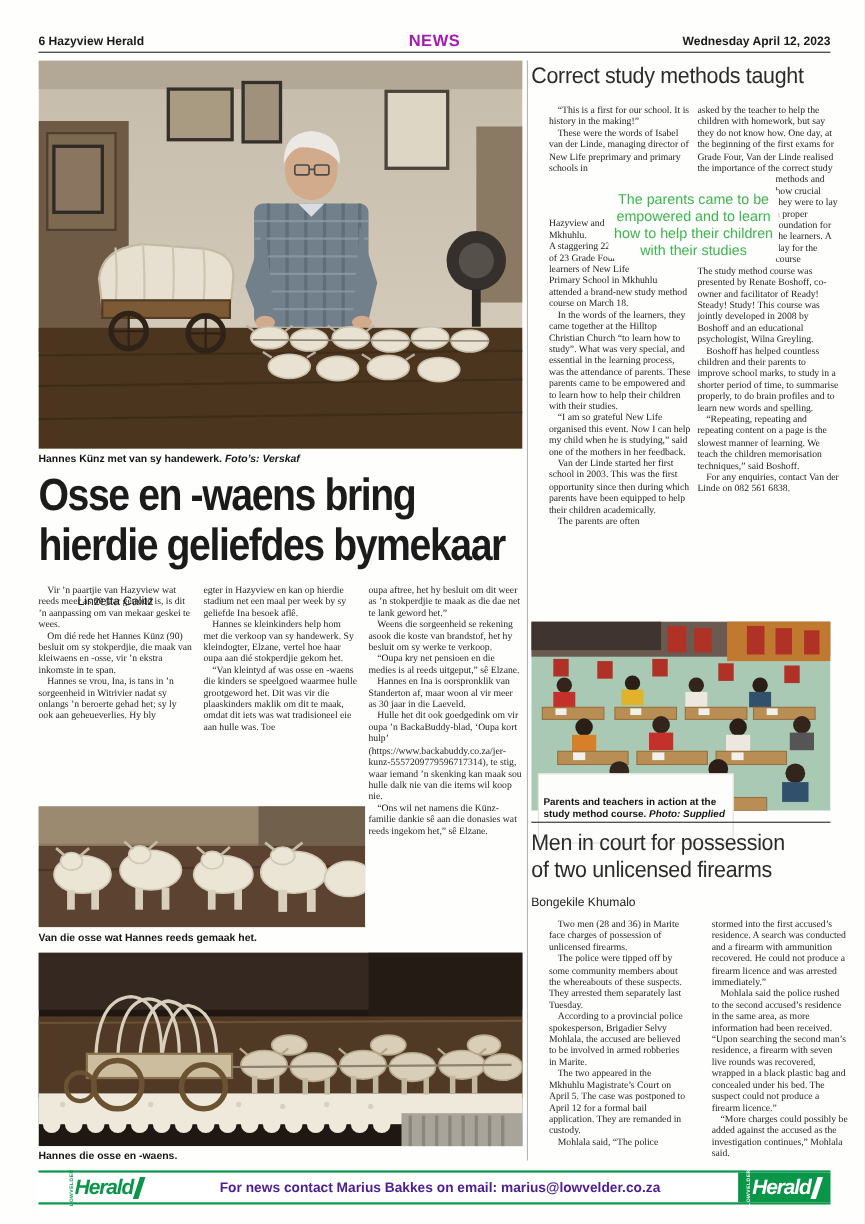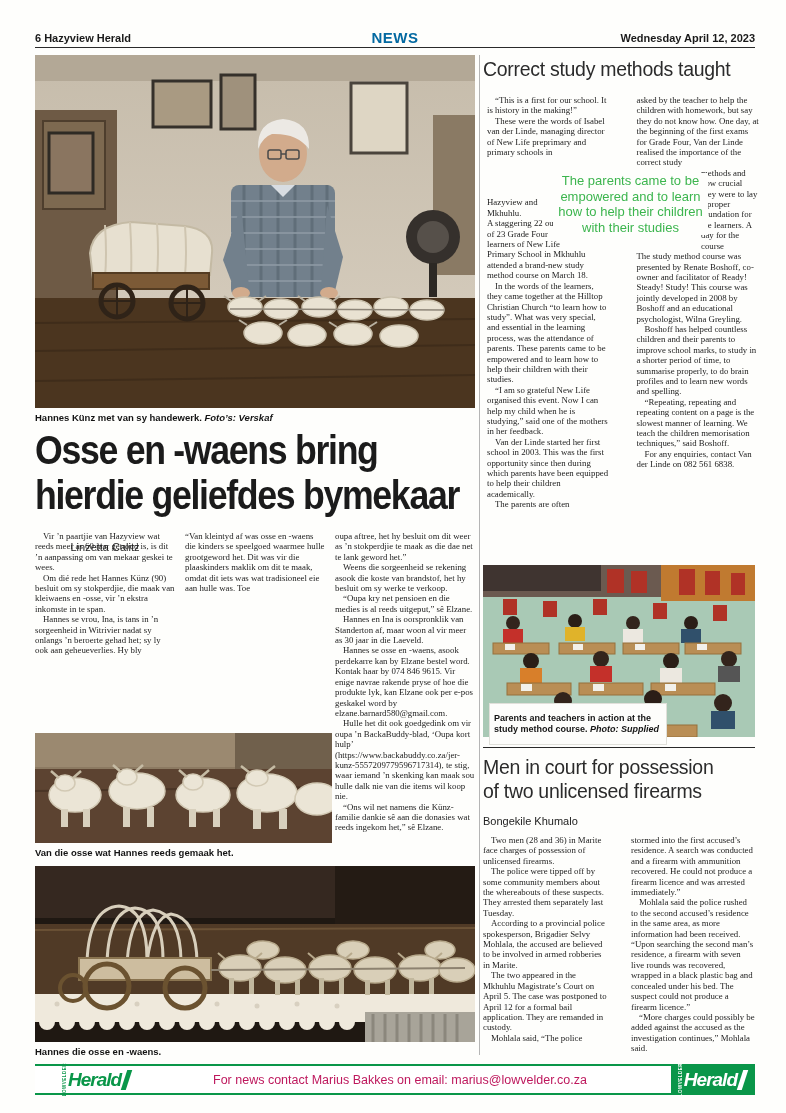--- a/index.html
+++ b/index.html
@@ -2,21 +2,21 @@
 <html><head>
 <meta charset="utf-8">
 <style>
   html,body{margin:0;padding:0;background:#e9e9e9;}
   .page{position:relative;width:786px;height:1113px;background:#fefefc;overflow:hidden;
         font-family:"Liberation Serif",serif;color:#1c1c1c;}
   
   .hdr{position:absolute;left:35px;right:31px;top:29px;height:18px;
        font-family:"Liberation Sans",sans-serif;font-weight:bold;font-size:11px;color:#1a1a1a;}
   .hdr-left{position:absolute;left:0;top:3px;}
-  .hdr-center{position:absolute;left:0;right:0;top:0;text-align:center;font-size:15px;letter-spacing:.5px;color:#0369a1;}
+  .hdr-center{position:absolute;left:0;right:0;top:0;text-align:center;font-size:15px;letter-spacing:.5px;color:#a21caf;}
   .hdr-right{position:absolute;right:0;top:3px;}
   .hdr-rule{position:absolute;left:35px;right:31px;top:47px;border-top:1.5px solid #2a2a2a;}
   .vdivider{position:absolute;left:479px;top:55px;height:1000px;border-left:1px solid #b5b5b5;}
   
   .para{margin:0;text-indent:8px;}
   .cont p:first-child{text-indent:0;}
   .caption{font-family:"Liberation Sans",sans-serif;font-size:9.5px;font-weight:bold;color:#141414;}
   .credit{font-style:italic;}
   .byline{font-family:"Liberation Sans",sans-serif;font-size:11px;color:#222;}
   .narrow{white-space:pre-line;}
@@ -32,52 +32,52 @@
   .col-af{width:140px;font-size:8.8px;line-height:10.4px;}
   .photo2{position:absolute;left:0;top:678px;width:297px;height:110px;}
   .cap2{position:absolute;left:0;top:792px;width:300px;}
   .photo3{position:absolute;left:0;top:811px;width:440px;height:176px;}
   .cap3{position:absolute;left:0;top:991px;width:440px;}
   
   .sec-right{position:absolute;left:483px;top:55px;width:272px;height:1005px;}
   .headline-en{font-family:"Liberation Sans",sans-serif;font-weight:400;font-size:20.5px;
      line-height:24px;letter-spacing:-.3px;color:#2b2b2b;transform:scaleX(.95);transform-origin:left top;white-space:nowrap;}
   .hl-study{position:absolute;left:0;top:2px;}
-  .cols-en{position:absolute;left:4px;top:40px;width:272px;display:flex;gap:27px;}
+  .cols-en{position:absolute;left:16px;top:40px;width:272px;display:flex;gap:6px;}
   .col-en{width:129px;font-size:8.8px;line-height:10.4px;}
   .n1{width:74px;margin-top:40px;}
   .n2{width:58px;margin-left:auto;}
   .pullquote{position:absolute;left:70px;top:118px;width:155px;background:#fefefc;
      font-family:"Liberation Sans",sans-serif;font-size:13px;line-height:15.5px;
      text-align:center;color:#3cb54e;}
   .photo4{position:absolute;left:0;top:510px;width:272px;height:172px;}
-  .cap4{position:absolute;left:6px;top:648px;width:168px;background:#fdfdfb;padding:9px 4px;
+  .cap4{position:absolute;left:6px;top:648px;width:168px;background:#fdfdfb;padding:20px 4px;
         font-size:9px;line-height:11px;border:1px solid #e0e0da;}
   .rule-right{position:absolute;left:0;right:0;top:692px;border-top:1.5px solid #2a2a2a;}
   .hl-court{position:absolute;left:0;top:700px;}
   .byline-court{position:absolute;left:0;top:760px;width:129px;}
-  .cols-court{position:absolute;left:0;top:780px;width:272px;display:flex;gap:24px;}
+  .cols-court{position:absolute;left:16px;top:780px;width:272px;display:flex;gap:24px;}
   
   .footer{position:absolute;left:35px;right:31px;top:1064px;height:27px;display:flex;align-items:stretch;
           border-top:2px solid #0a9649;border-bottom:2px solid #0a9649;background:#fff;}
   .f-logo{display:flex;align-items:center;font-family:"Liberation Sans",sans-serif;}
   .f-block{width:26px;background:#0a9649;}
   .f-vert{font-size:4.5px;font-weight:bold;letter-spacing:.5px;writing-mode:vertical-rl;
           transform:rotate(180deg);line-height:5px;padding:0 1px;}
   .f-name{font-weight:bold;font-style:italic;font-size:19px;letter-spacing:-1px;line-height:23px;}
   .f-slash{width:5px;height:20px;transform:skewX(-18deg);margin-left:3px;}
   .f-left .f-vert{color:#0a9649;}
   .f-left .f-name{color:#0a9649;}
   .f-left .f-slash{background:#0a9649;}
   .f-right{background:#0a9649;padding:0 10px 0 6px;margin-left:0;}
   .f-right .f-vert{color:#fff;}
   .f-right .f-name{color:#fff;}
   .f-right .f-slash{background:#fff;}
   .f-text{flex:1;display:flex;align-items:center;justify-content:center;
-          font-family:"Liberation Sans",sans-serif;font-weight:normal;font-size:12.5px;color:#be185d;}
+          font-family:"Liberation Sans",sans-serif;font-weight:bold;font-size:12.5px;color:#4c1d95;}
 </style>
 </head>
 <body>
 
 <div class="page">
 
   <div class="hdr">
     <span class="hdr-left">6 Hazyview Herald</span>
     <span class="hdr-center">NEWS</span>
     <span class="hdr-right">Wednesday April 12, 2023</span>
@@ -181,28 +181,29 @@
 
     <div class="byline-af byline">Linzetta Calitz</div>
 
     <div class="cols-af">
       <div class="col-af">
           <p class="para">Vir ’n paartjie van Hazyview wat reeds meer as 60 jaar getroud is, is dit ’n aanpassing om van mekaar geskei te wees.</p>
           <p class="para">Om dié rede het Hannes Künz (90) besluit om sy stokperdjie, die maak van kleiwaens en -osse, vir ’n ekstra inkomste in te span.</p>
           <p class="para">Hannes se vrou, Ina, is tans in ’n sorgeenheid in Witrivier nadat sy onlangs ’n beroerte gehad het; sy ly ook aan geheueverlies. Hy bly</p>
         </div>
       <div class="col-af cont">
+          <p class="para">egter in Hazyview en kan op hierdie stadium net een maal per week by sy geliefde Ina besoek aflê.</p>
+          <p class="para">Hannes se kleinkinders help hom met die verkoop van sy handewerk. Sy kleindogter, Elzane, vertel hoe haar oupa aan dié stokperdjie gekom het.</p>
           <p class="para">“Van kleintyd af was osse en -waens die kinders se speelgoed waarmee hulle grootgeword het. Dit was vir die plaaskinders maklik om dit te maak, omdat dit iets was wat tradisioneel eie aan hulle was. Toe</p>
         </div>
       <div class="col-af cont">
           <p class="para">oupa aftree, het hy besluit om dit weer as ’n stokperdjie te maak as die dae net te lank geword het.”</p>
           <p class="para">Weens die sorgeenheid se rekening asook die koste van brandstof, het hy besluit om sy werke te verkoop.</p>
           <p class="para">“Oupa kry net pensioen en die medies is al reeds uitgeput,” sê Elzane.</p>
           <p class="para">Hannes en Ina is oorspronklik van Standerton af, maar woon al vir meer as 30 jaar in die Laeveld.</p>
-          <p class="para">Hannes se osse en -waens, asook perdekarre kan by Elzane bestel word. Kontak haar by 074 846 9615. Vir enige navrae rakende pryse of hoe die produkte lyk, kan Elzane ook per e-pos geskakel word by elzane.barnard580@gmail.com.</p>
           <p class="para">Hulle het dit ook goedgedink om vir oupa ’n BackaBuddy-blad, ‘Oupa kort hulp’ (https://www.backabuddy.co.za/jer-kunz-5557209779596717314), te stig, waar iemand ’n skenking kan maak sou hulle dalk nie van die items wil koop nie.</p>
           <p class="para">“Ons wil net namens die Künz-familie dankie sê aan die donasies wat reeds ingekom het,” sê Elzane.</p>
         </div>
     </div>
 
     <svg class="photo2" viewBox="0 0 297 110" preserveAspectRatio="none">
       <rect width="297" height="110" fill="#8c7a62"></rect>
       <rect x="0" y="0" width="297" height="34" fill="#9b8970"></rect>
       <rect x="200" y="0" width="97" height="40" fill="#70604c"></rect>
       <rect x="0" y="36" width="297" height="74" fill="#5c4331"></rect>

